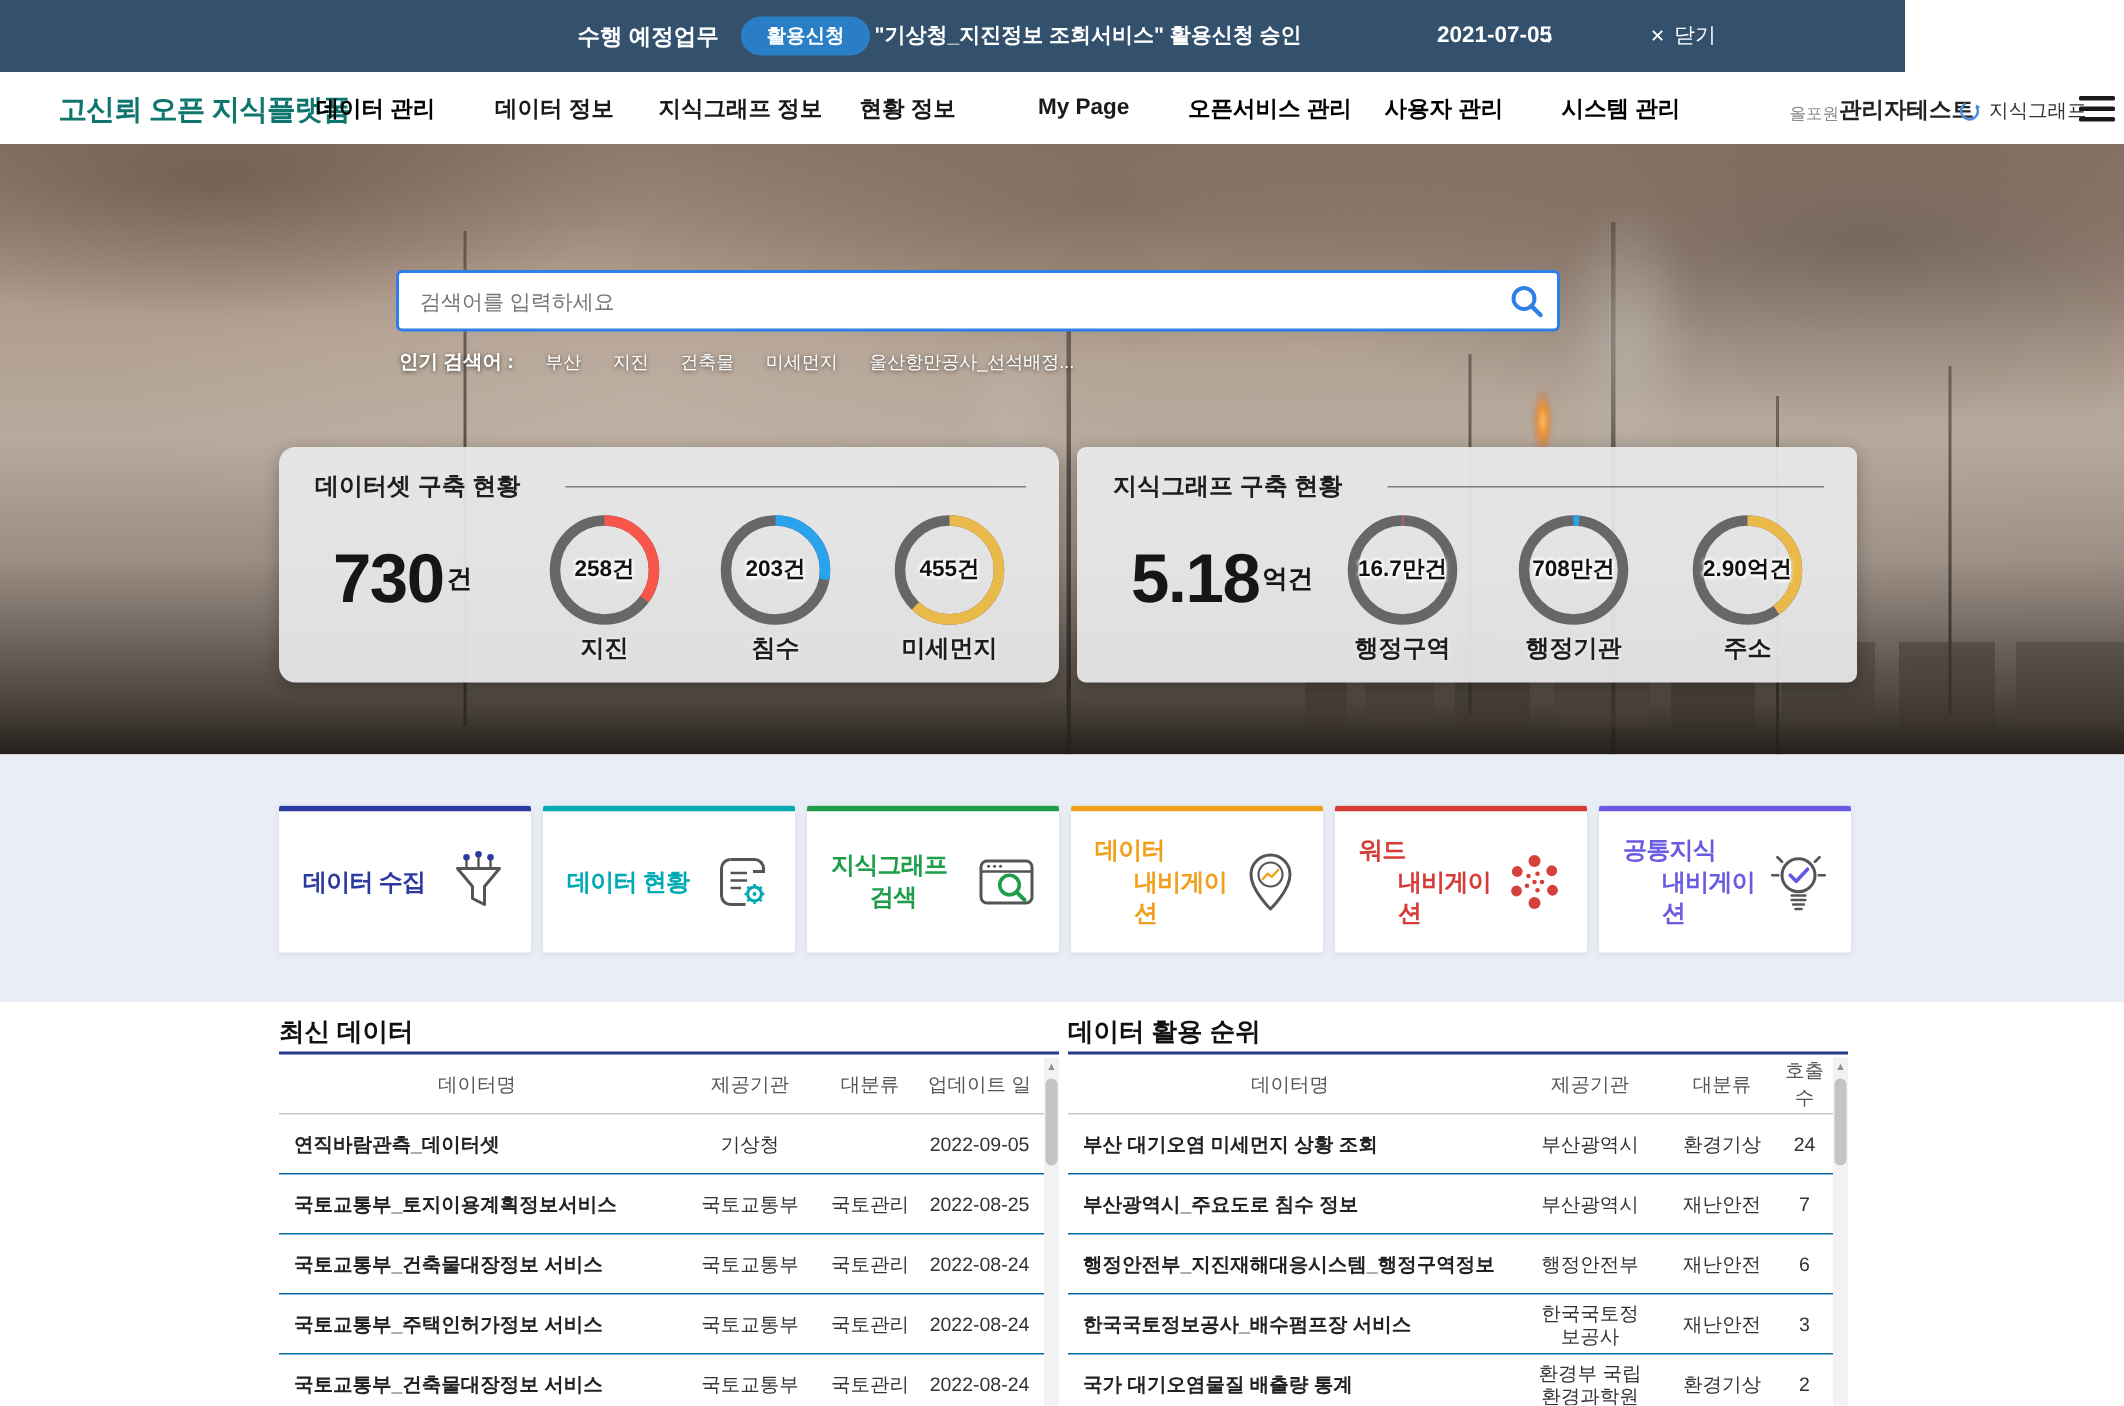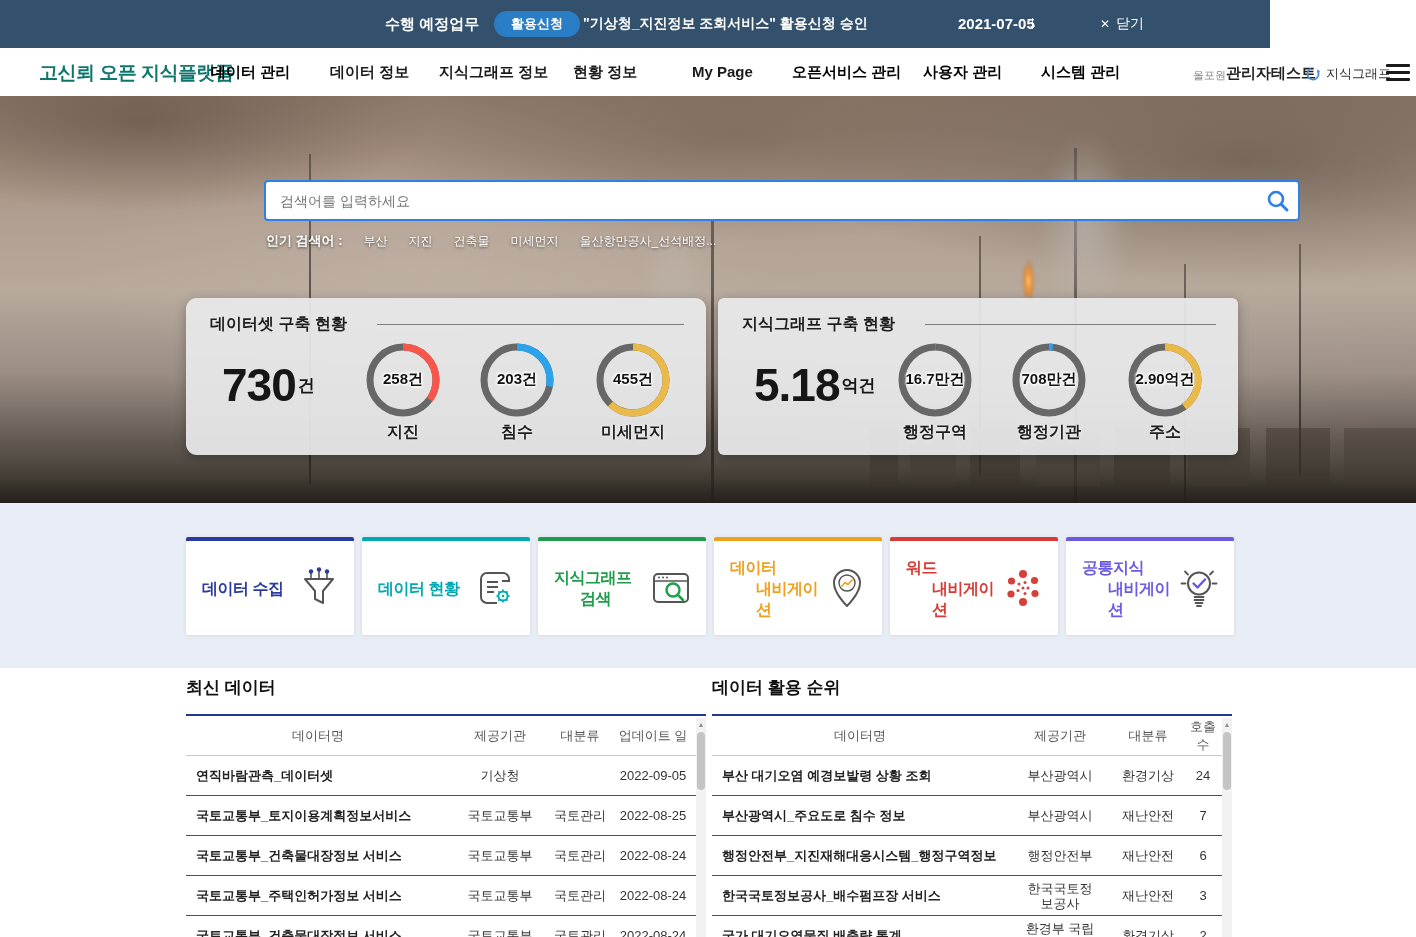--- a/index.html
+++ b/index.html
@@ -47,21 +47,21 @@
            background:radial-gradient(closest-side, #ffcf7a 0%, #ef8f2e 45%, rgba(200,90,30,0.25) 85%, transparent 100%); }
   .skyline { position:absolute; left:870px; top:332px; width:546px; height:58px; opacity:0.5;
     background:
       linear-gradient(90deg, #4a4239 0 28px, transparent 28px 40px, #554c42 40px 86px, transparent 86px 100px,
         #473f36 100px 150px, transparent 150px 166px, #5a5147 166px 230px, transparent 230px 244px,
         #443c34 244px 300px, transparent 300px 318px, #50483e 318px 380px, transparent 380px 396px,
         #473f36 396px 460px, transparent 460px 474px, #554c42 474px 546px);
     background-size:546px 58px; }
 
   
-  .searchbox { position:absolute; left:264px; top:84px; width:1036px; height:41px; background:#fff;
+  .searchbox { position:absolute; left:264px; top:84px; width:776px; height:41px; background:#fff;
                border:2px solid #2f7fe8; border-radius:4px; display:flex; align-items:center; }
   .searchbox input { flex:1; border:none; outline:none; font-size:14px; color:#333; padding:0 14px;
                      font-family:"Liberation Sans", sans-serif; background:transparent; }
   .search-btn { width:40px; height:100%; display:flex; align-items:center; justify-content:center; cursor:pointer; }
   .popular { position:absolute; left:266px; top:136px; display:flex; align-items:baseline; gap:21px; color:#fff;
              text-shadow:0 1px 3px rgba(0,0,0,0.65); }
   .popular .p-label { font-size:13px; font-weight:800; }
   .popular .kw { font-size:12px; cursor:pointer; }
 
   
@@ -92,21 +92,21 @@
   .f0{left:186px} .f1{left:362px} .f2{left:538px} .f3{left:714px} .f4{left:890px} .f5{left:1066px}
   .f-text { font-size:16px; font-weight:800; color:var(--ac); line-height:21px; letter-spacing:-0.5px; }
   .f-line2 { padding-left:26px; }
   .f-line2:empty { display:none; }
   .f-icon { flex:0 0 auto; }
 
   
   .tables { position:absolute; top:668px; left:0; width:1416px; height:269px; background:#fff; }
   .dtable { position:absolute; top:8px; width:520px; }
   .dtable.left { left:186px; } .dtable.right { left:712px; }
-  .t-title { font-size:17px; font-weight:800; color:#111; margin-bottom:15px; }
+  .t-title { font-size:17px; font-weight:800; color:#111; margin-bottom:2px; }
   .t-body { position:relative; border-top:2px solid #24388c; }
   .t-head { display:grid; height:40px; align-items:center; border-bottom:1px solid #c9c9c9;
             color:#555; font-size:13px; text-align:center; width:510px; }
   .t-row { display:grid; height:40px; align-items:center; border-bottom:1px solid #0369a1;
            font-size:13px; color:#333; text-align:center; width:510px; cursor:pointer; }
   .cols-l { grid-template-columns:264px 100px 60px 86px; }
   .cols-r { grid-template-columns:296px 104px 72px 38px; }
   .cell-name { text-align:left; padding-left:10px; font-weight:700; color:#222;
                white-space:nowrap; overflow:hidden; }
   .prov-inner { display:inline-block; max-width:74px; word-break:break-all; line-height:15px; }
@@ -407,21 +407,21 @@
     <div class="dtable right">
       <div class="t-title">데이터 활용 순위</div>
       <div class="t-body">
         <div class="t-head cols-r">
           <span>데이터명</span>
           <span>제공기관</span>
           <span>대분류</span>
           <span>호출수</span>
         </div>
         <div class="t-row cols-r">
-          <span class="cell-name">부산 대기오염 예경보발령 상황 조회</span>
+          <span class="cell-name">부산 대기오염 미세먼지 상황 조회</span>
           <span><span class="prov-inner">부산광역시</span></span>
           <span>환경기상</span>
           <span>24</span>
         </div>
         <div class="t-row cols-r">
           <span class="cell-name">부산광역시_주요도로 침수 정보</span>
           <span><span class="prov-inner">부산광역시</span></span>
           <span>재난안전</span>
           <span>7</span>
         </div>

